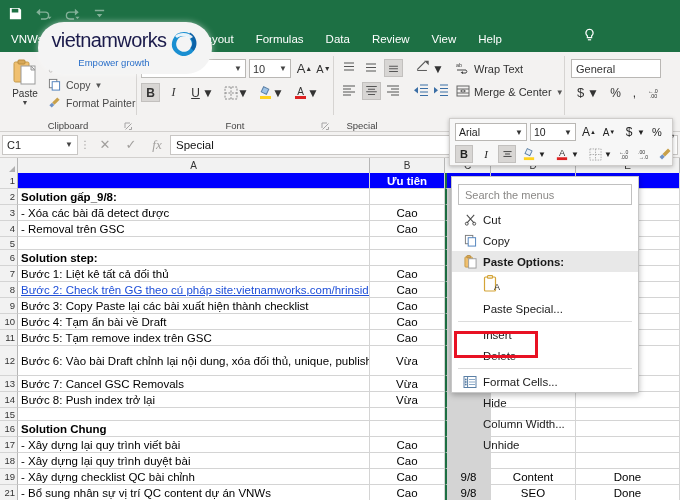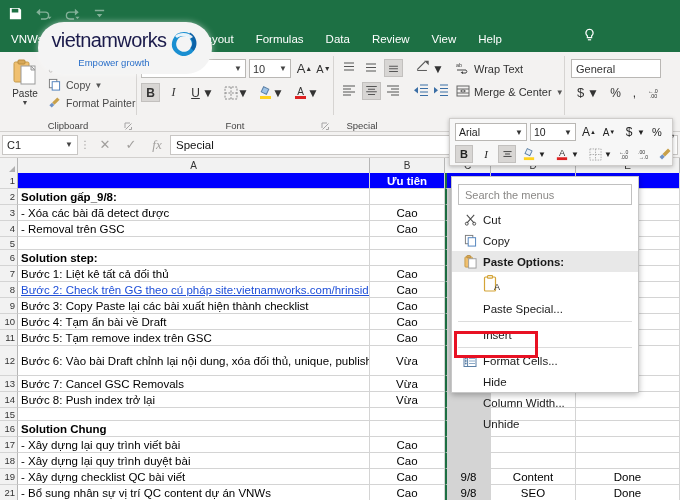--- a/index.html
+++ b/index.html
@@ -576,21 +576,21 @@
       <div class="cell c-center grey colC-border-l" style="left: 445px; width: 46px; top: 279px; height: 16px;"></div>
       <div class="cell c-center" style="left: 491px; width: 85px; top: 279px; height: 16px;"></div>
       <div class="cell c-center" style="left: 576px; width: 104px; top: 279px; height: 16px;"></div>
       <div class="rowhead" style="top: 295px; height: 16px;">18</div>
       <div class="cell" style="left: 18px; width: 352px; top: 295px; height: 16px;">- Xây dựng lại quy trình duyệt bài</div>
       <div class="cell c-center" style="left: 370px; width: 75px; top: 295px; height: 16px;">Cao</div>
       <div class="cell c-center grey colC-border-l" style="left: 445px; width: 46px; top: 295px; height: 16px;"></div>
       <div class="cell c-center" style="left: 491px; width: 85px; top: 295px; height: 16px;"></div>
       <div class="cell c-center" style="left: 576px; width: 104px; top: 295px; height: 16px;"></div>
       <div class="rowhead" style="top: 311px; height: 16px;">19</div>
-      <div class="cell" style="left: 18px; width: 352px; top: 311px; height: 16px;">- Xây dựng checklist QC bài viết</div>
+      <div class="cell" style="left: 18px; width: 352px; top: 311px; height: 16px;">- Xây dựng checklist QC bài chỉnh</div>
       <div class="cell c-center" style="left: 370px; width: 75px; top: 311px; height: 16px;">Cao</div>
       <div class="cell c-center grey colC-border-l" style="left: 445px; width: 46px; top: 311px; height: 16px;">9/8</div>
       <div class="cell c-center" style="left: 491px; width: 85px; top: 311px; height: 16px;">Content</div>
       <div class="cell c-center" style="left: 576px; width: 104px; top: 311px; height: 16px;">Done</div>
       <div class="rowhead" style="top: 327px; height: 16px;">21</div>
       <div class="cell" style="left: 18px; width: 352px; top: 327px; height: 16px;">- Bổ sung nhân sự vị trí QC content dự án VNWs</div>
       <div class="cell c-center" style="left: 370px; width: 75px; top: 327px; height: 16px;">Cao</div>
       <div class="cell c-center grey colC-border-l" style="left: 445px; width: 46px; top: 327px; height: 16px;">9/8</div>
       <div class="cell c-center" style="left: 491px; width: 85px; top: 327px; height: 16px;">SEO</div>
       <div class="cell c-center" style="left: 576px; width: 104px; top: 327px; height: 16px;">Done</div>
@@ -726,20 +726,23 @@
 
   <div class="ctx-item" style="padding-left:29px;">
     <span class="mi-lbl">Paste Special...</span>
   </div>
 
   <div class="ctx-sep"></div>
 
   <div class="ctx-item" style="padding-left:29px;">
     <span class="mi-lbl">Insert</span>
   </div>
+  <div class="ctx-item" style="padding-left:29px;">
+    <span class="mi-lbl">Delete</span>
+  </div>
 
   <div class="ctx-sep"></div>
 
   <div class="ctx-item">
     <span class="mi-ico">
       <svg width="14" height="14" viewBox="0 0 14 14">
           <rect x="1" y="1.5" width="12" height="11" fill="#fff" stroke="#5a7fa5"></rect>
           <path stroke="#5a7fa5" d="M4.6 1.5v11"></path>
           <circle cx="2.8" cy="4.5" r="0.9" fill="#5a7fa5"></circle>
           <circle cx="2.8" cy="7" r="0.9" fill="#5a7fa5"></circle>

